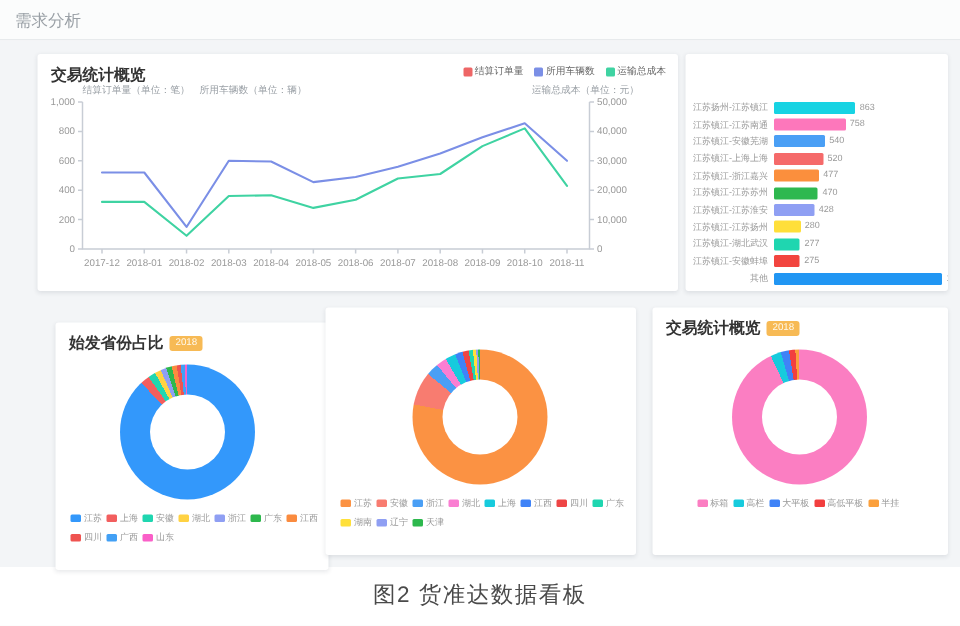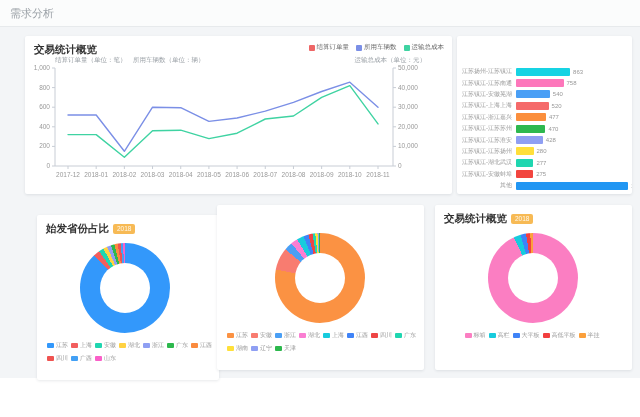--- a/index.html
+++ b/index.html
@@ -313,13 +313,14 @@
           <span class="sq2" style="background: rgb(242, 63, 63);"></span>
           <span>高低平板</span>
         </div>
         <div class="it">
           <span class="sq2" style="background: rgb(251, 160, 60);"></span>
           <span>半挂</span>
         </div>
       </div>
   </div>
 
+  <div class="caption">图2  货准达数据看板</div>
 </div>
 
 </body></html>

